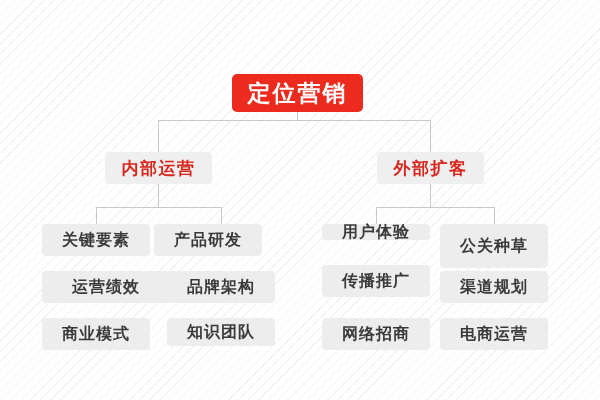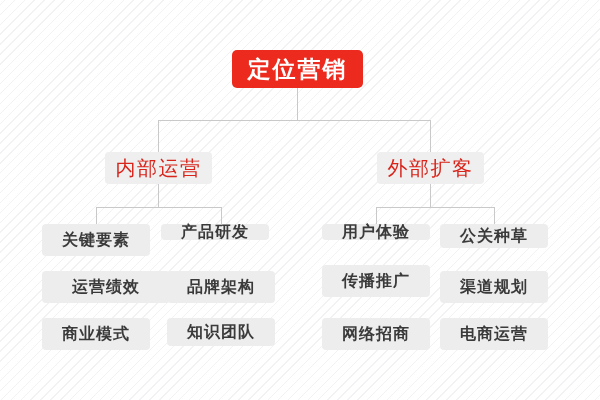--- a/index.html
+++ b/index.html
@@ -52,27 +52,28 @@
     letter-spacing: 1px;
   }
 
   .node-root {
     background-color: #ec2a1e;
     color: #ffffff;
     font-size: 23px;
     font-weight: bold;
     border-radius: 5px;
     letter-spacing: 2px;
+    margin-top: 24px;
   }
 
   .node-branch {
     background-color: #efefef;
     color: #d8241b;
-    font-size: 20px;
-    font-weight: normal;
+    font-size: 17px;
+    font-weight: bold;
     letter-spacing: 1.5px;
   }
 
   .node-leaf {
     background-color: #ededed;
     color: #3a3a3a;
     font-size: 16px;
     font-weight: bold;
     letter-spacing: 1px;
   }
@@ -101,25 +102,25 @@
   <div class="node node-root" style="left:232px; top:50px; width:131px; height:38px;">定位营销</div>
 
   <div class="node node-branch" style="left:105px; top:152px; width:107px; height:32px;">内部运营</div>
 
   <div class="node node-branch" style="left:377px; top:152px; width:107px; height:32px;">外部扩客</div>
 
   <div class="node node-leaf" style="left:42px; top:224px; width:108px; height:32px;">关键要素</div>
   <div class="node node-leaf" style="left:42px; top:271px; width:128px; height:32px;">运营绩效</div>
   <div class="node node-leaf" style="left:42px; top:318px; width:108px; height:32px;">商业模式</div>
 
-  <div class="node node-leaf" style="left:161px; top:224px; width:108px; height:16px;text-align:center;">产品研发</div>
+  <div class="node node-leaf" style="left:154px; top:224px; width:108px; height:32px;text-align:center;">产品研发</div>
   <div class="node node-leaf" style="left:167px; top:271px; width:108px; height:32px;">品牌架构</div>
   <div class="node node-leaf" style="left:167px; top:318px; width:108px; height:28px;">知识团队</div>
 
   <div class="node node-leaf" style="left:322px; top:224px; width:108px; height:16px;">用户体验</div>
   <div class="node node-leaf" style="left:322px; top:265px; width:108px; height:32px;">传播推广</div>
   <div class="node node-leaf" style="left:322px; top:318px; width:108px; height:32px;">网络招商</div>
 
-  <div class="node node-leaf" style="left:440px; top:224px; width:108px; height:24px;">公关种草</div>
+  <div class="node node-leaf" style="left:440px; top:224px; width:108px; height:44px;">公关种草</div>
   <div class="node node-leaf" style="left:440px; top:271px; width:108px; height:32px;">渠道规划</div>
   <div class="node node-leaf" style="left:440px; top:318px; width:108px; height:32px;">电商运营</div>
 
 </div>
 
 </body></html>

